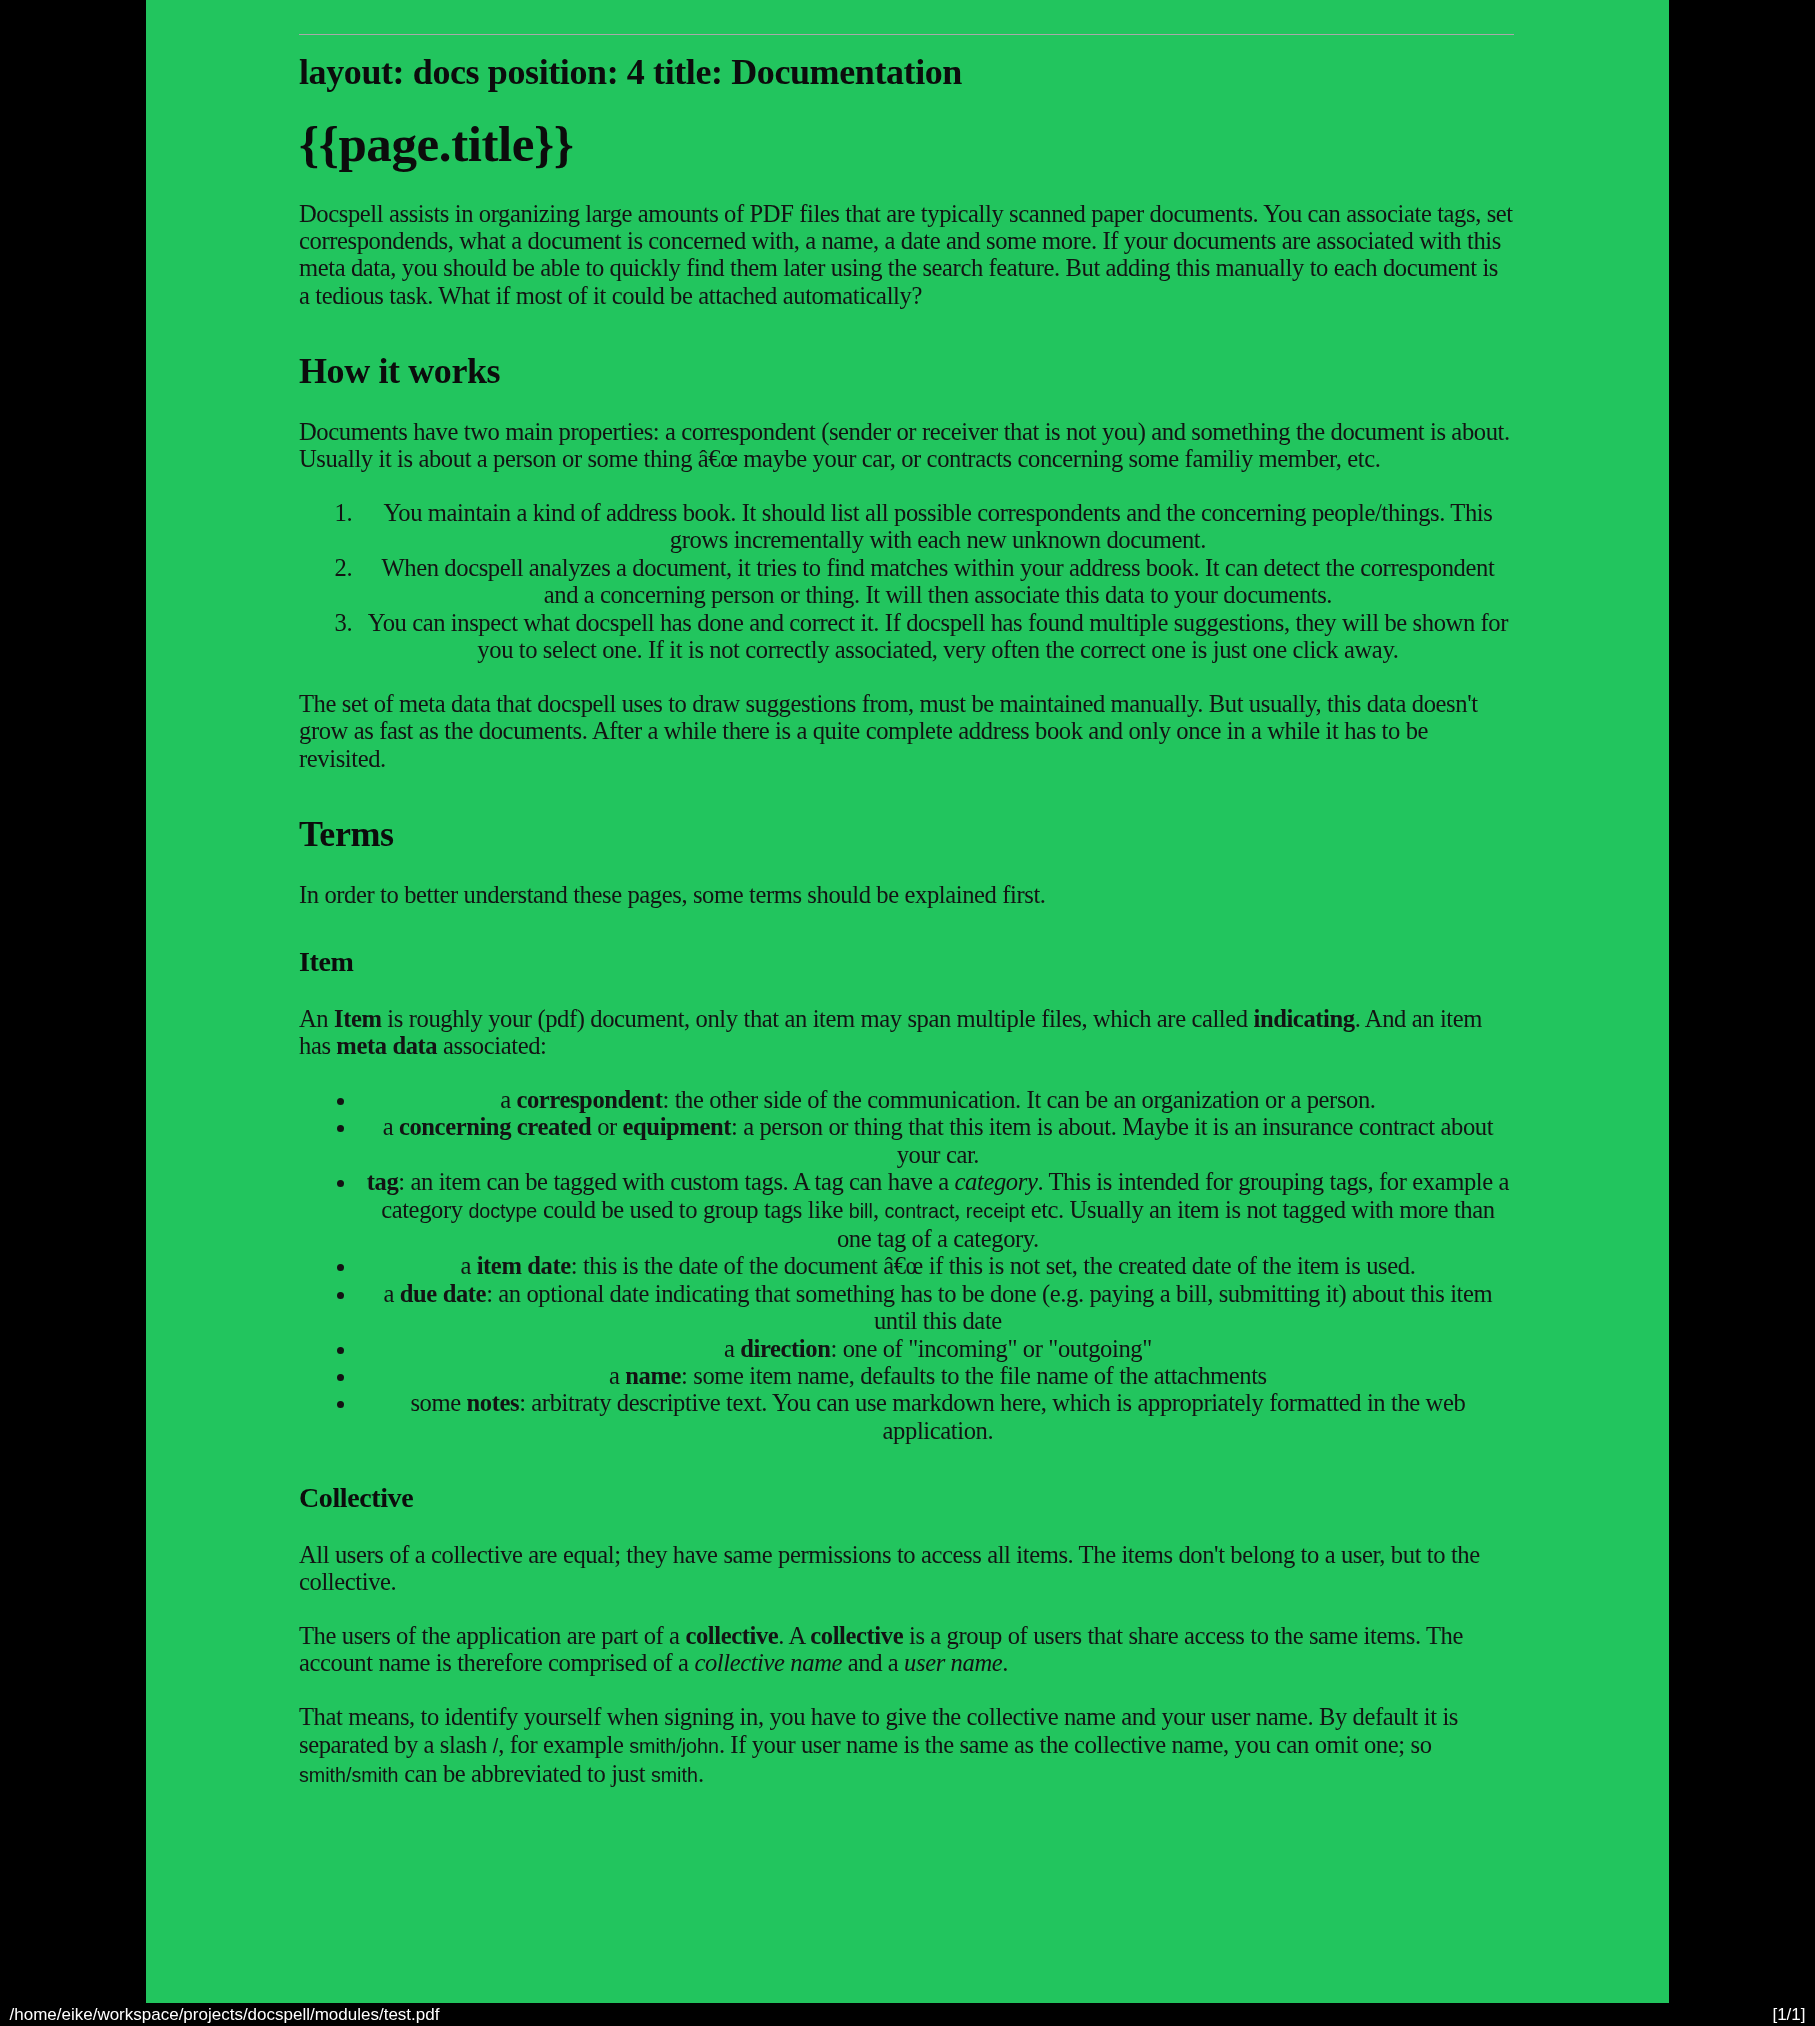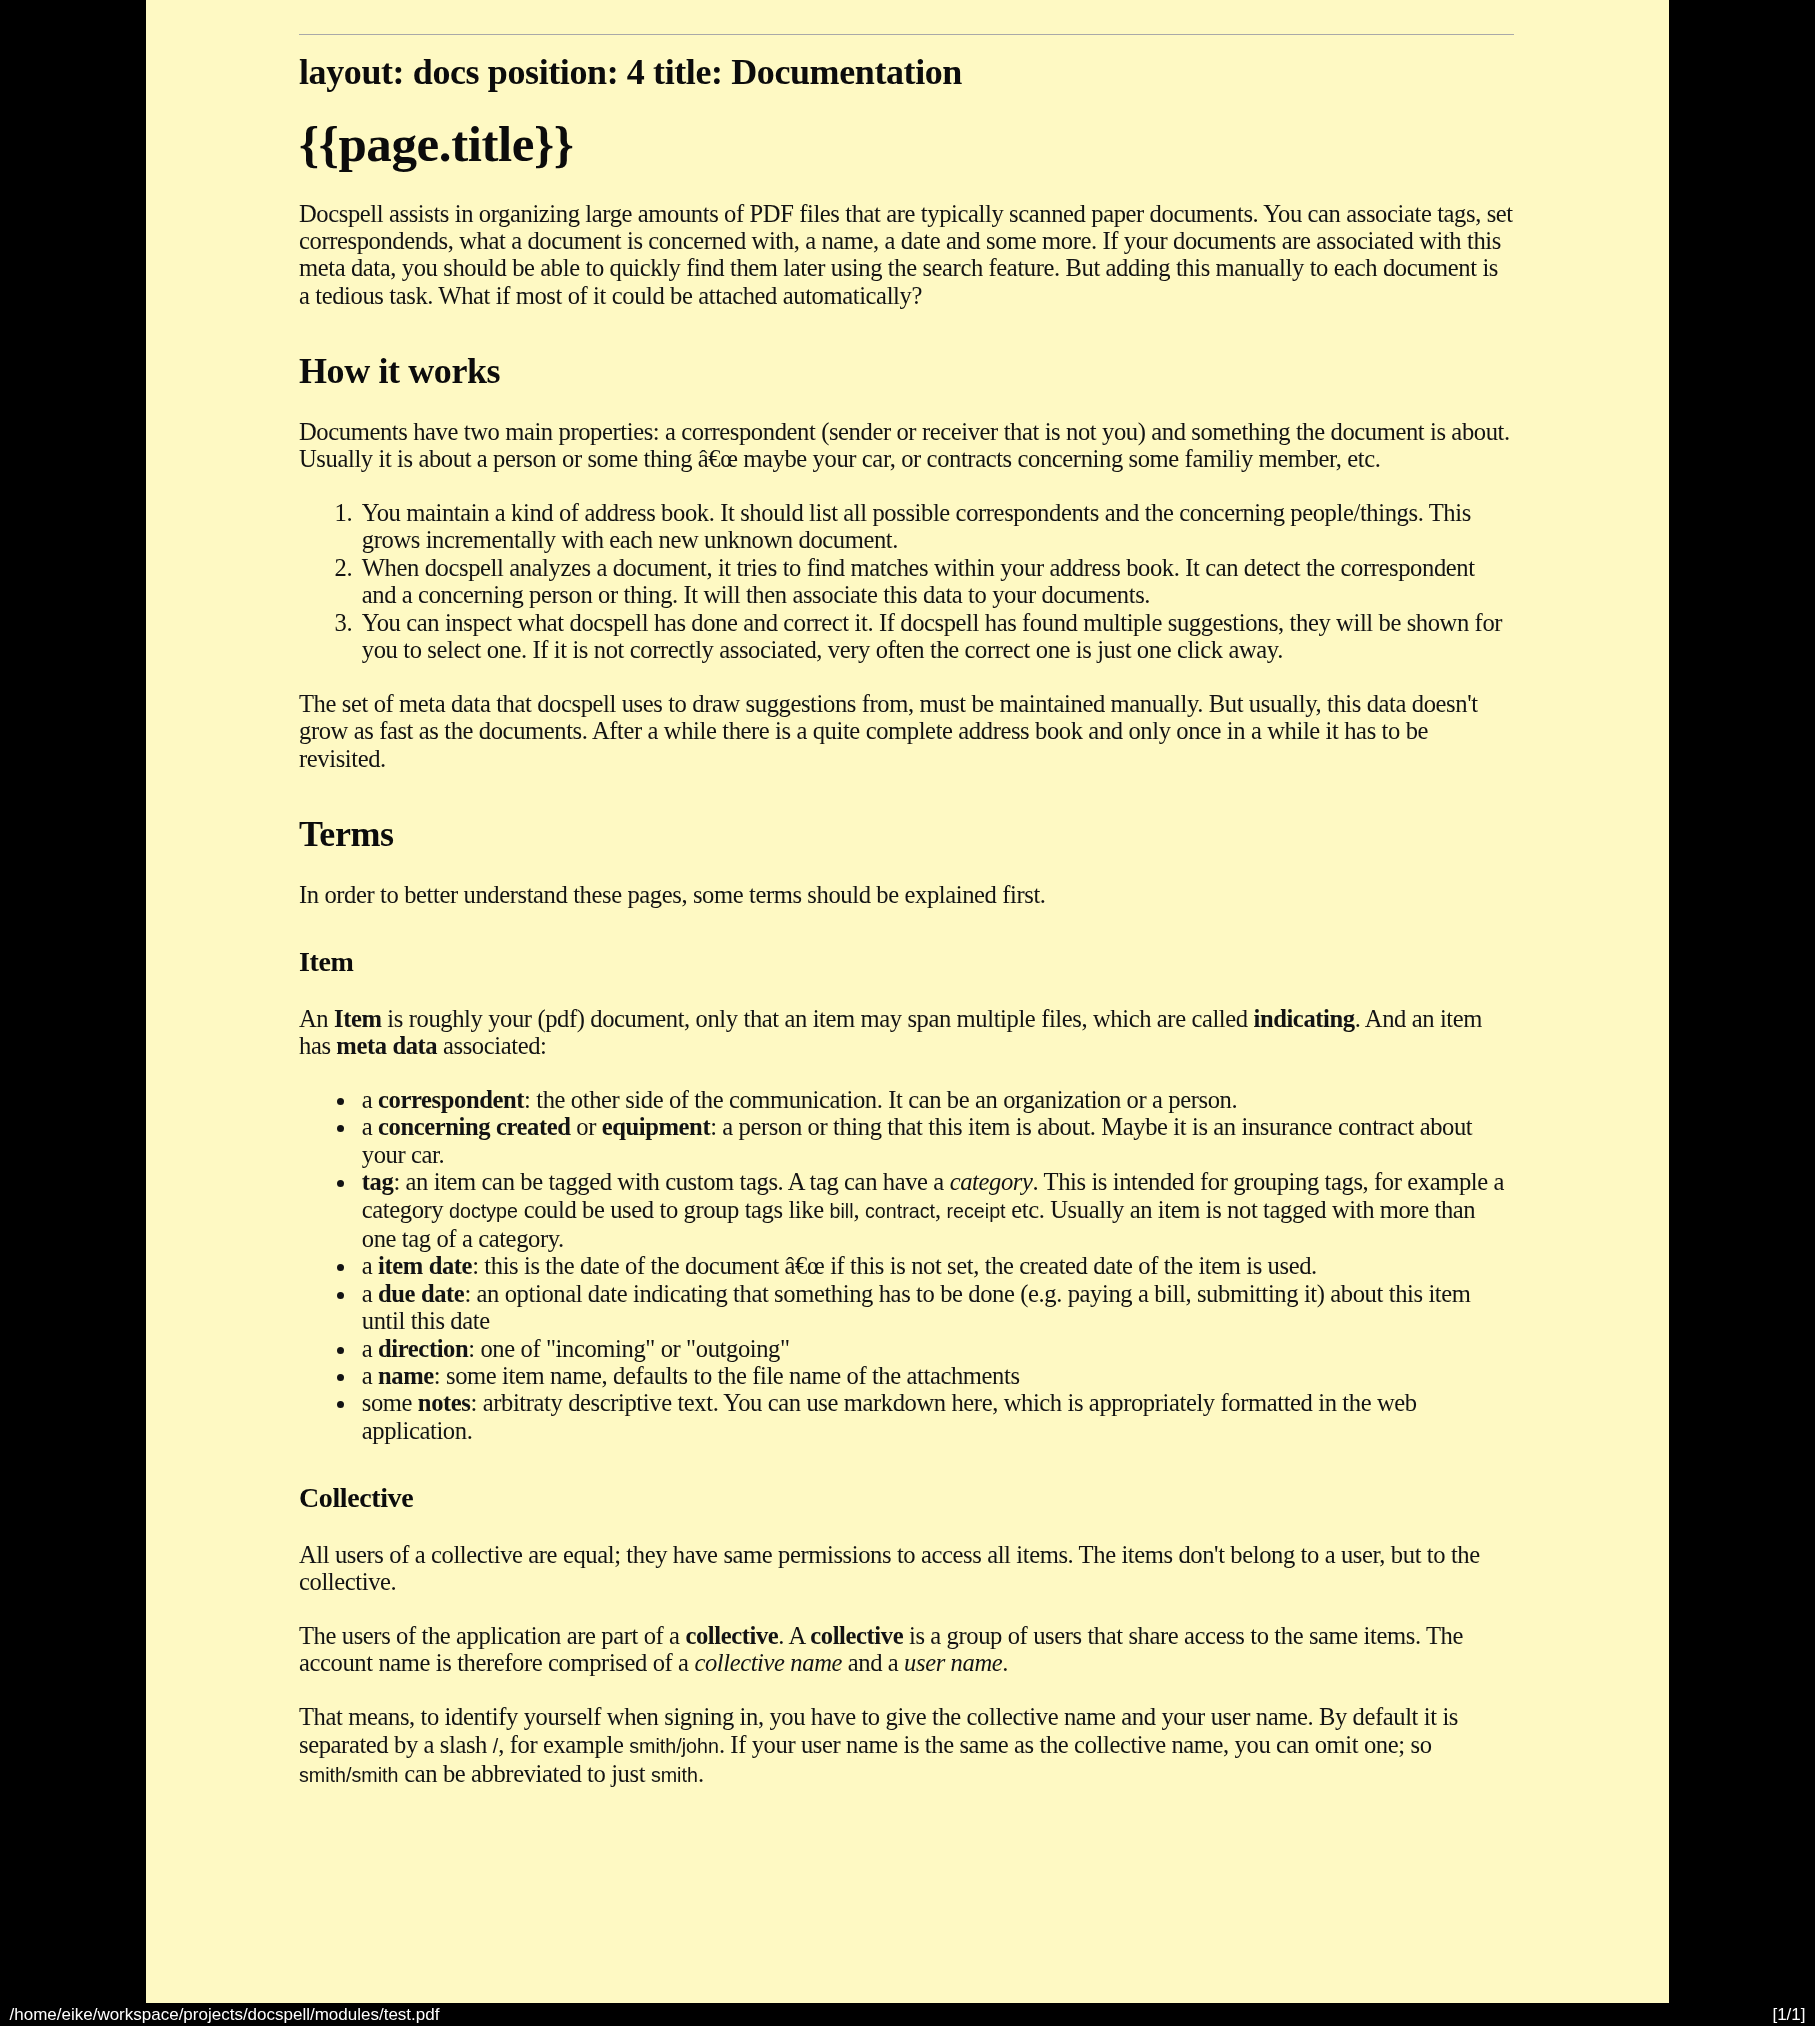--- a/index.html
+++ b/index.html
@@ -14,21 +14,21 @@
   .viewport {
     position: absolute;
     inset: 0;
   }
   .page {
     position: absolute;
     left: 146px;
     top: 0;
     width: 1523px;
     height: 2003px;
-    background: #fef9c3;
+    background: #22c55e;
     overflow: hidden;
   }
   .content {
     padding: 34px 155px 0 153px;
     color: #131313;
     font-size: 24.6px;
     line-height: 27.4px;
     letter-spacing: -0.4px;
   }
   .content hr {
@@ -55,20 +55,21 @@
     font-size: 28px;
     line-height: 32px;
     margin: 38px 0 24.6px 0;
     font-weight: bold;
     color: #0c0c0c;
   }
   .content p { margin: 26.5px 0; }
   .content ol, .content ul {
     margin: 26.5px 0;
     padding-left: 59px;
+    text-align: center;
   }
   .content li { margin: 0; padding-left: 3.8px; }
   .content code {
     font-family: Liberation Sans, sans-serif;
     font-size: 0.8em;
     letter-spacing: 0;
   }
   .statusbar {
     position: absolute;
     left: 0;

